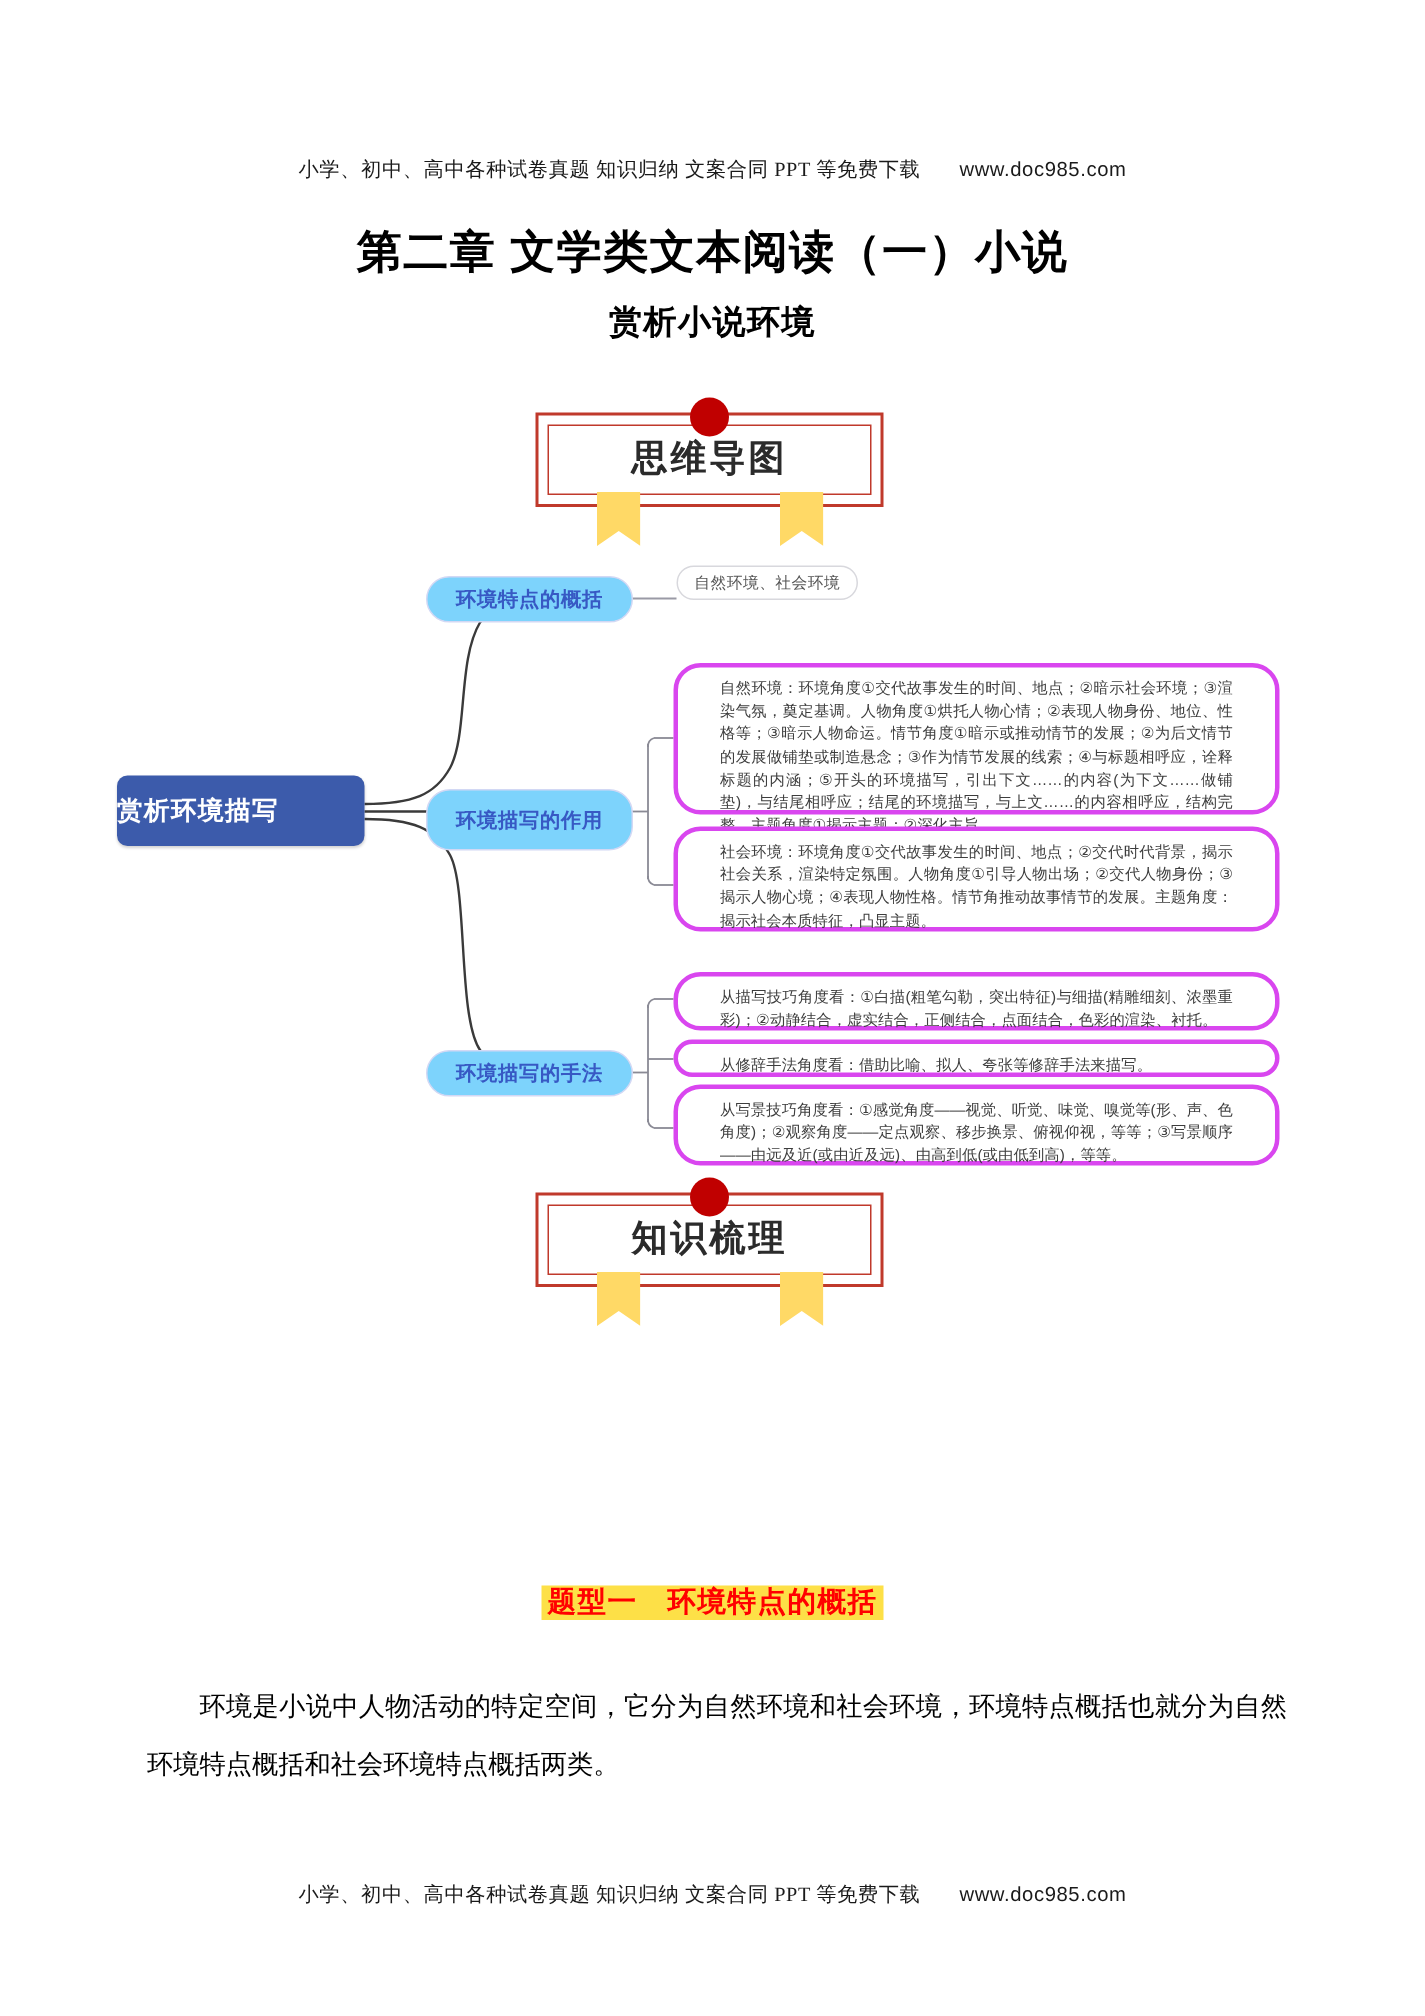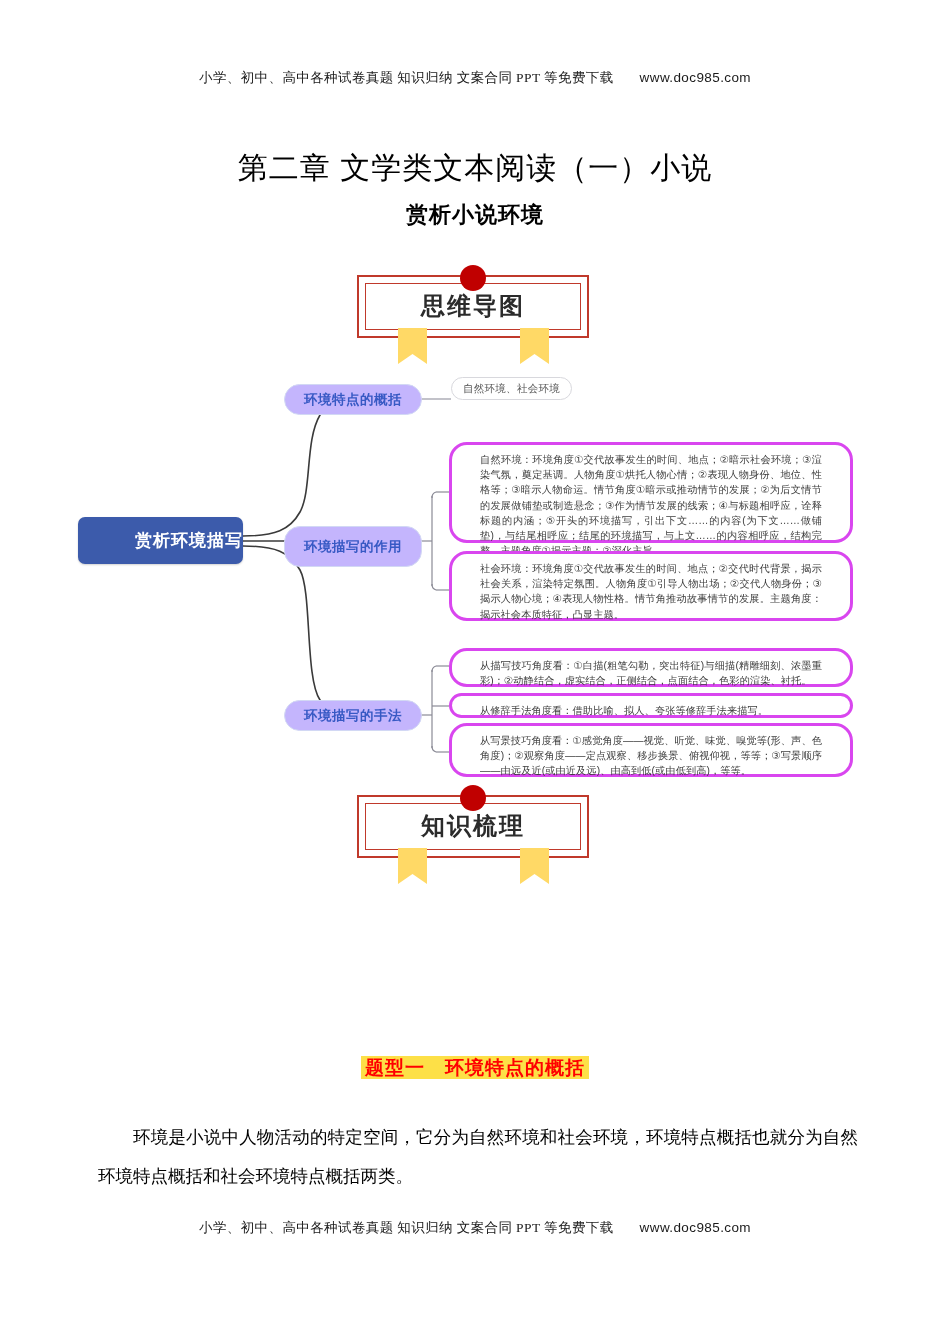--- a/index.html
+++ b/index.html
@@ -14,31 +14,32 @@
   .page { position:relative; width:950px; height:1344px; }
 
   
   .wm {
     position:absolute; left:0; width:950px;
     text-align:center;
     font-family:"Liberation Serif","DejaVu Serif",serif;
     font-size:13.5px; color:#1a1a1a;
     letter-spacing:0.4px;
     white-space:nowrap;
+    margin-top:35px;
   }
   .wm .url { font-family:"Liberation Sans","DejaVu Sans",sans-serif; font-size:13.5px; margin-left:26px; }
   .wm-top { top:69px; }
   .wm-bottom { top:1219px; }
 
   
   .doc-title {
     position:absolute; left:0; top:148px; width:950px;
     text-align:center;
     font-family:"Liberation Sans","DejaVu Sans",sans-serif;
-    font-size:30px; font-weight:400; color:#000;
+    font-size:30px; font-weight:700; color:#000;
     letter-spacing:1px;
   }
   .doc-subtitle {
     position:absolute; left:0; top:200px; width:950px;
     text-align:center;
     font-family:Liberation Serif, serif;
     font-size:22px; font-weight:700; color:#000;
     letter-spacing:1px;
   }
 
@@ -80,26 +81,26 @@
 
   .node {
     position:absolute;
     box-sizing:border-box;
     font-family:"Liberation Sans","DejaVu Sans",sans-serif;
   }
   .node-root {
     background:#3c5bab; color:#fff;
     border-radius:7px;
     font-size:17px; font-weight:700;
-    display:flex; align-items:center; justify-content:flex-end;
+    display:flex; align-items:center; justify-content:flex-start;
     letter-spacing:1px;
     box-shadow:0 1px 2px rgba(0,0,0,.18);
   }
   .node-branch {
-    background:#c4b5fd; color:#3759c4;
+    background:#7dd3fc; color:#3759c4;
     border:1px solid #d2d8f4;
     border-radius:16px;
     font-size:13.5px; font-weight:700;
     display:flex; align-items:center; justify-content:center;
     letter-spacing:0.5px;
   }
   .node-leaf {
     background:#fff; color:#555;
     border:1px solid #d8d8dd;
     border-radius:14px;

